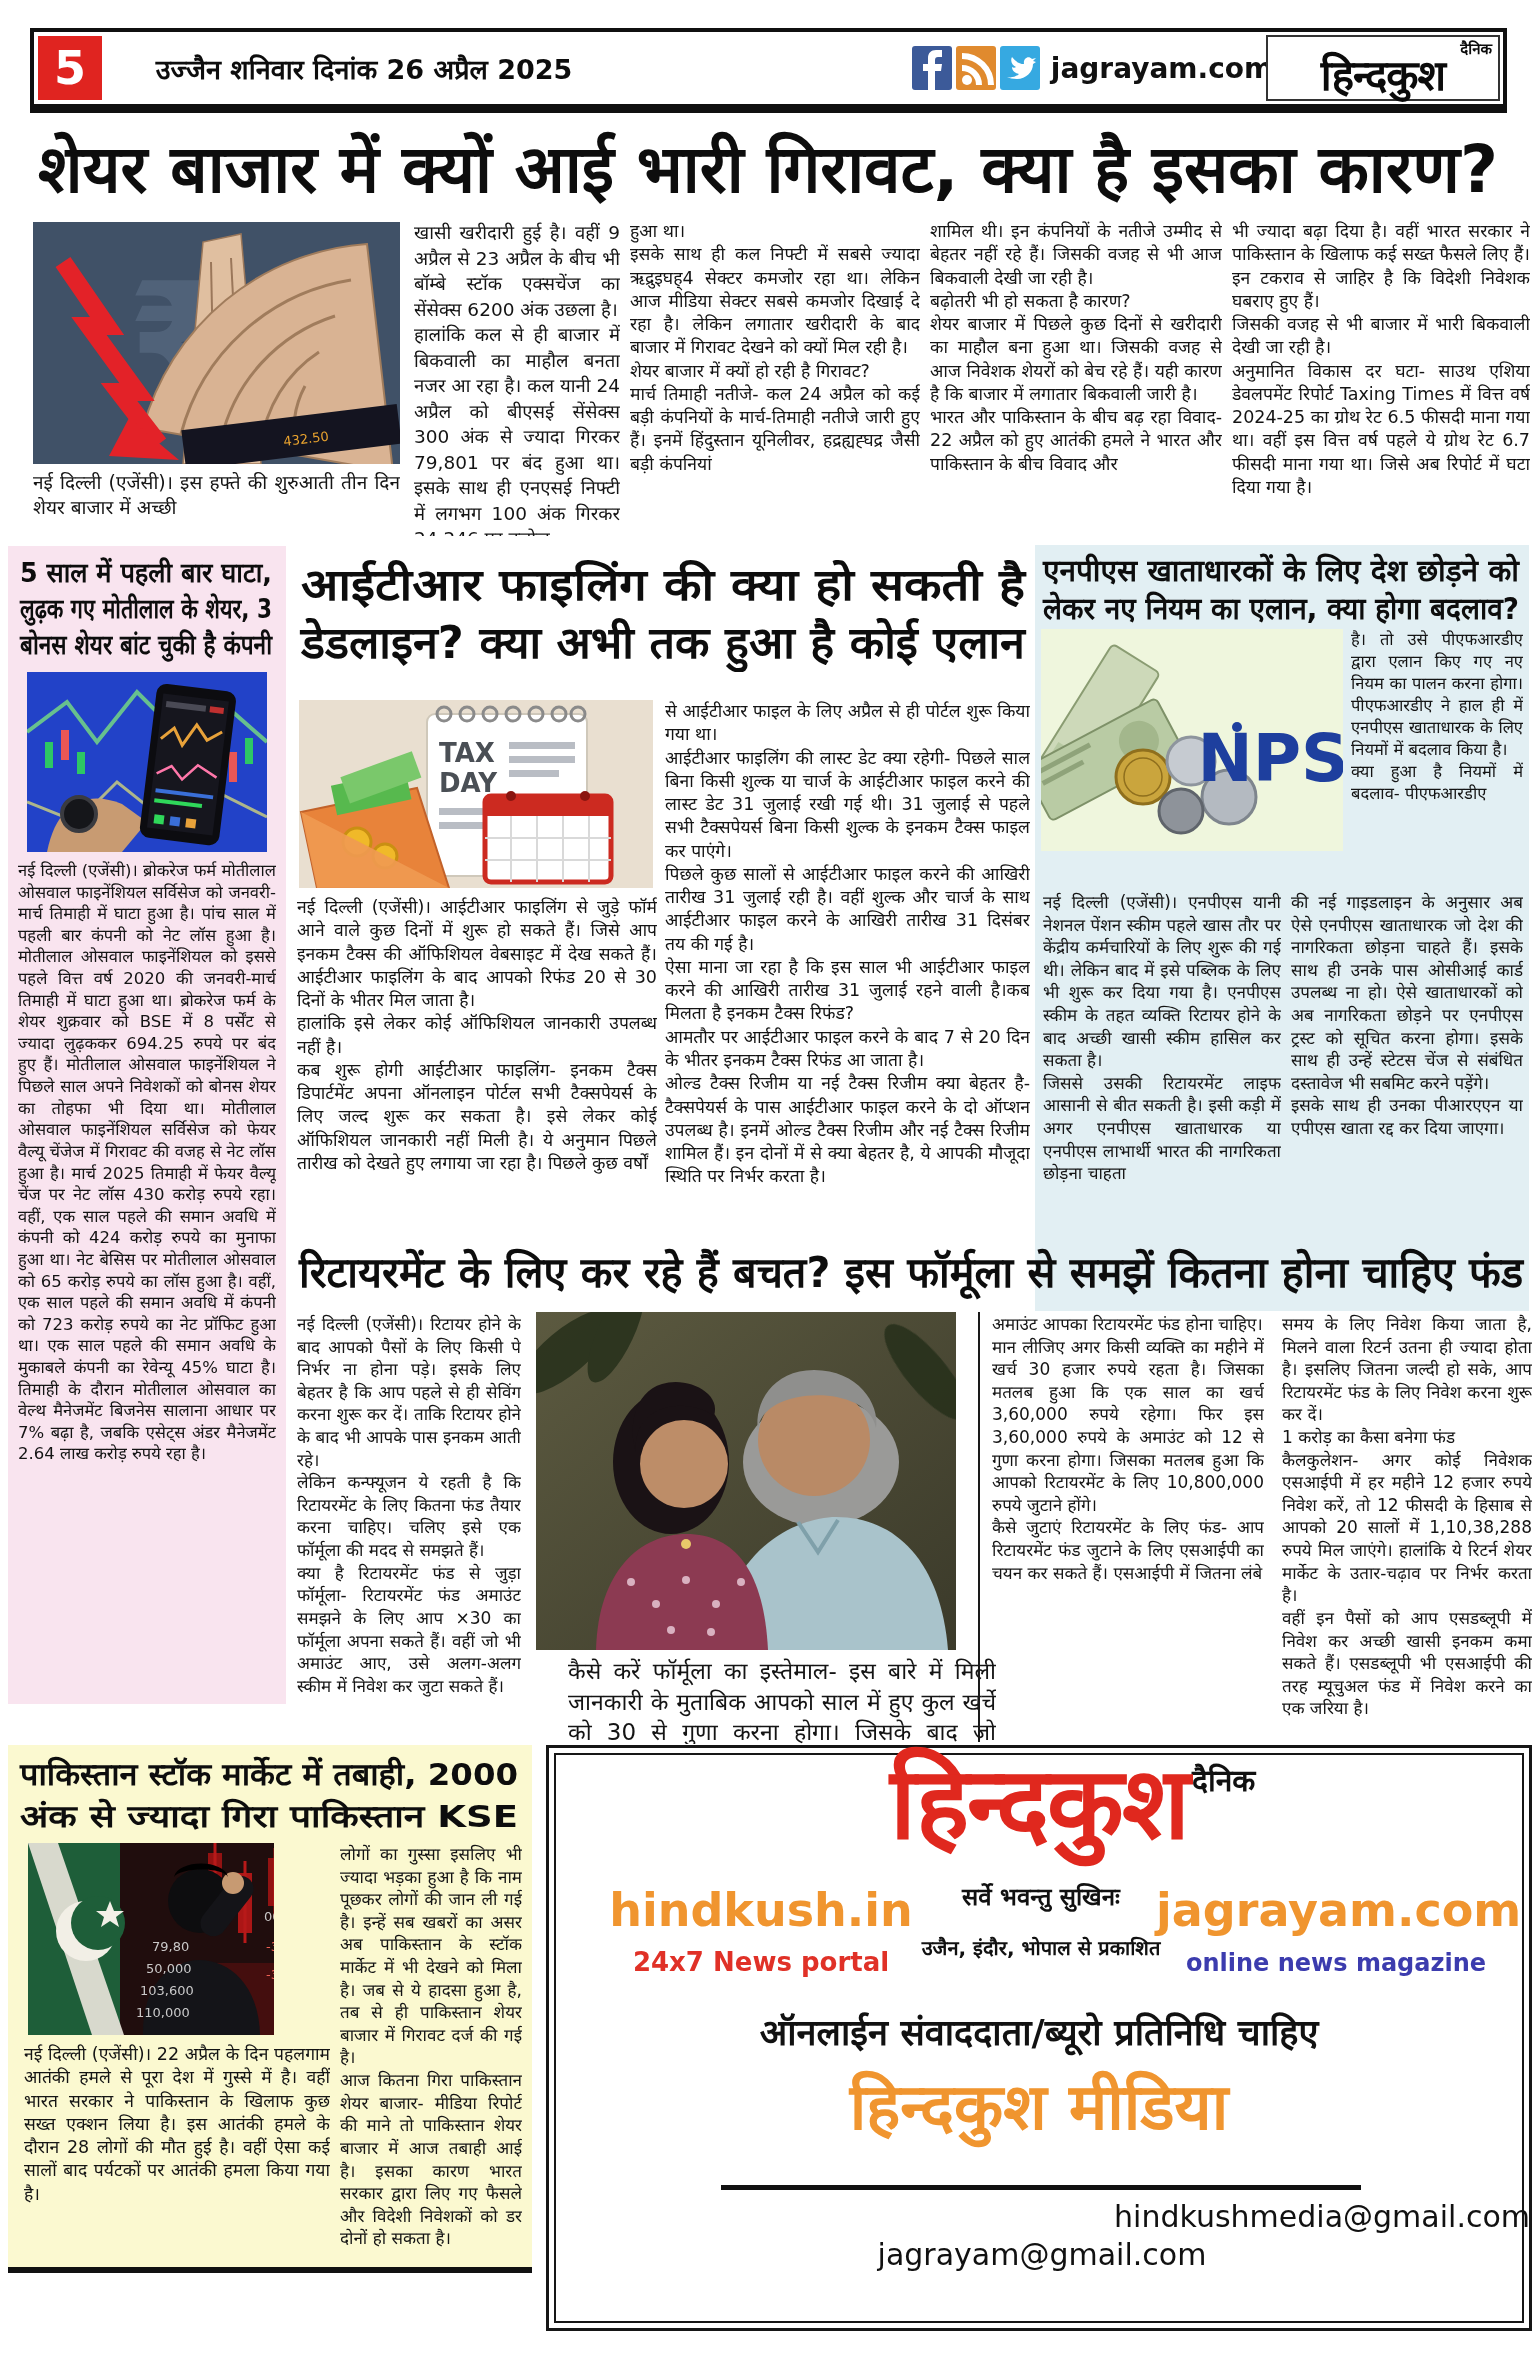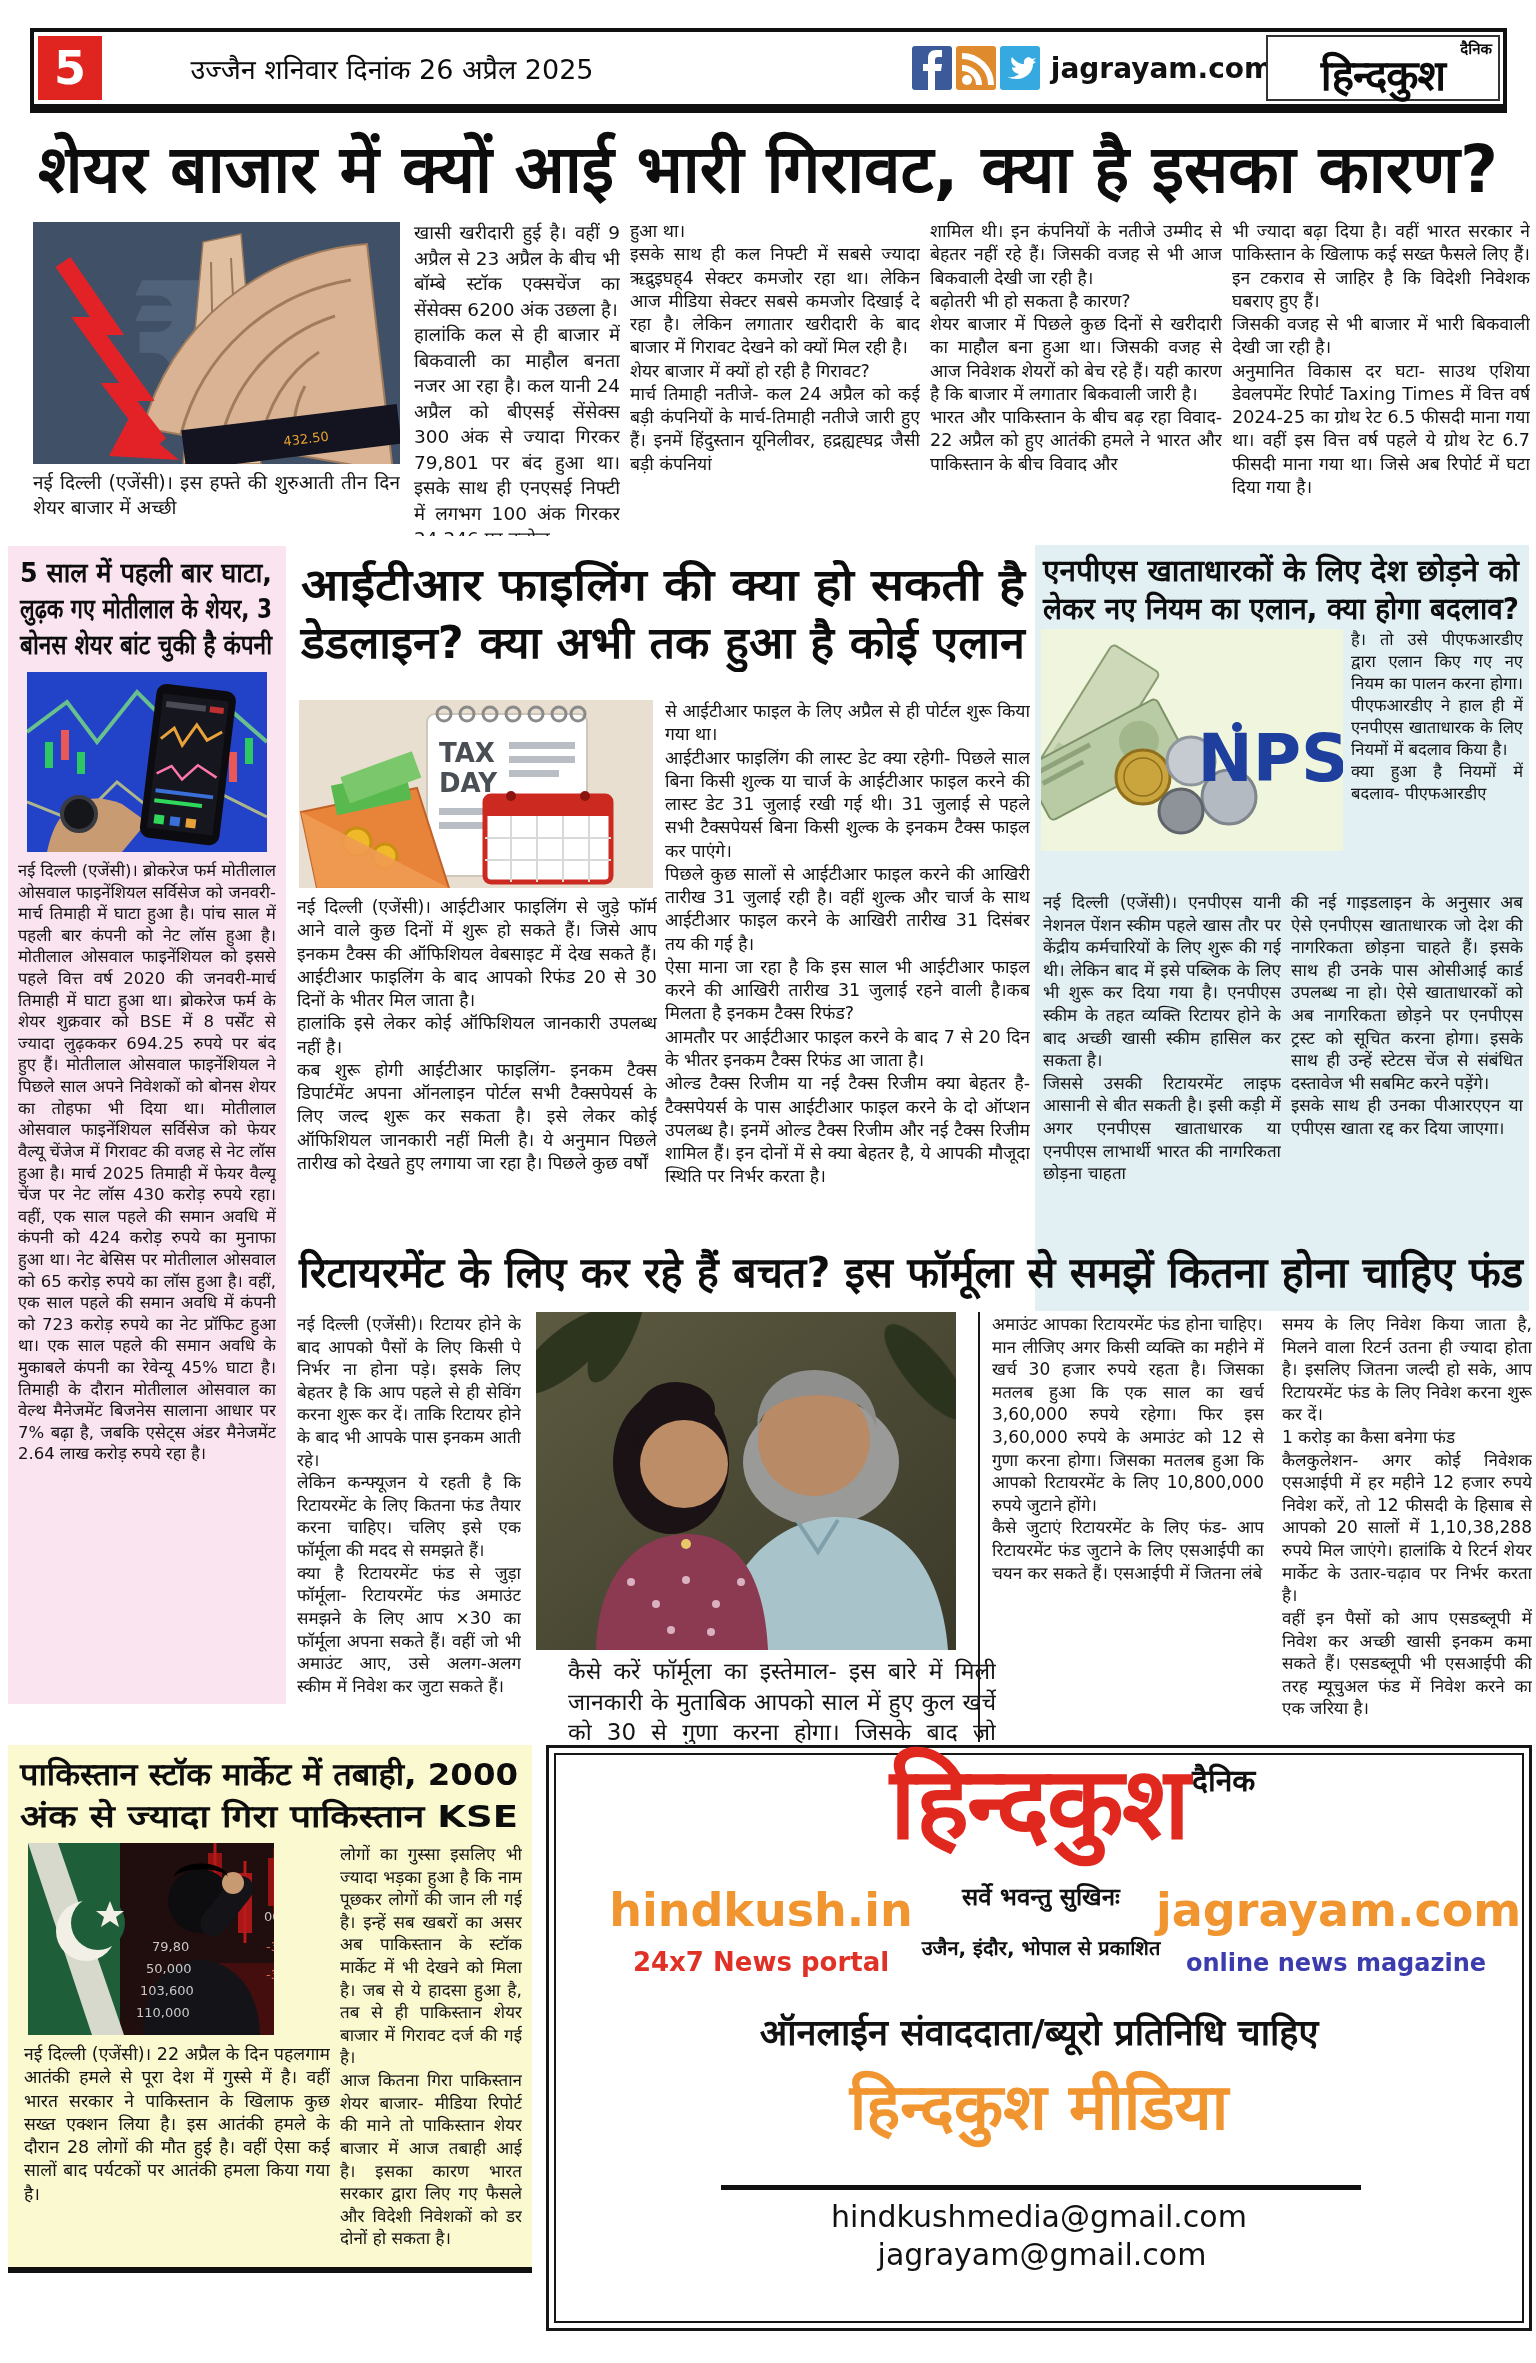--- a/index.html
+++ b/index.html
@@ -13,21 +13,21 @@
   .txt{position:absolute; text-align:justify; white-space:pre-line; color:#141414;
        overflow:hidden; line-height:1.33; font-size:17px;}
   .hl-svg{display:block;}
   .hl-svg text{fill:#0d0d0d; font-family:"DejaVu Sans","Liberation Sans",sans-serif; font-weight:900;}
   
   #header-strip{left:30px; top:28px; width:1477px; height:80px; border:4px solid #101010; background:#fff;}
   #header-underline{left:30px; top:106px; width:1477px; height:7px; background:#101010;}
   .pagenum{left:4px; top:4px; width:64px; height:64px; background:var(--red); color:#fff;
            font-size:46px; font-weight:900; display:flex; align-items:center; justify-content:center;}
   .dateline{left:115px; top:0; width:430px; height:72px; display:flex; align-items:center; justify-content:center;
-            font-size:27px; font-weight:normal; color:#0d0d0d;margin-left:28px;}
+            font-size:27px; font-weight:bold; color:#0d0d0d;}
   .section-badge{left:605px; top:2px; width:262px; height:68px; background:var(--red); color:#fff;
             display:flex; align-items:center; justify-content:center; font-size:37px; font-weight:900;}
   .soc{top:14px; width:40px; height:44px;}
   .website{left:1022px; top:0; width:212px; height:72px; display:flex; align-items:center; justify-content:center;
            font-size:28px; font-weight:bold; color:#111;}
   .masthead-box{right:3px; top:3px; width:234px; height:66px; border:2px solid #333; background:#fff;}
   .masthead-main{position:absolute; left:0; right:0; bottom:2px; text-align:center; font-size:42px; line-height:1;
                  font-weight:900; color:#0b0b0b; letter-spacing:-1px;}
   .masthead-super{position:absolute; top:1px; right:6px; font-size:15px; font-weight:bold; color:#0b0b0b;}
   
@@ -385,18 +385,18 @@
         <div style="font-size:24px; font-weight:800; color:#111;">सर्वे भवन्तु सुखिनः</div>
         <div style="font-size:20px; font-weight:600; color:#111; margin-top:22px;">उजैन, इंदौर, भोपाल से प्रकाशित</div>
       </div>
       <div class="abs center" style="top:128px; left:600px; width:360px; font-size:46px;">
         <span class="ad-orange">jagrayam.com</span>
         <div class="ad-blue" style="font-size:24px; margin-top:12px;">online news magazine</div>
       </div>
       <div class="abs center" style="top:252px; left:0; width:100%; font-size:36px; font-weight:800; color:#111;">ऑनलाईन संवाददाता/ब्यूरो प्रतिनिधि चाहिए</div>
       <div class="abs center" style="top:306px; left:0; width:100%; font-size:64px; font-weight:900; color:var(--orange);">हिन्दकुश मीडिया</div>
       <div class="abs" style="top:430px; left:165px; width:640px; height:5px; background:#111;"></div>
-      <div class="abs center" style="top:444px; left:0; width:100%; font-size:30px; color:#111;">hindkushmedia@gmail.com</div>
+      <div class="abs center" style="top:444px; left:8px; width:100%; font-size:30px; color:#111;text-align:right;">hindkushmedia@gmail.com</div>
       <div class="abs center" style="top:482px; left:0; width:100%; font-size:30px; color:#111;padding-left:6px;">jagrayam@gmail.com</div>
     </div>
   </div>
 
 </div>
 
 </body></html>

